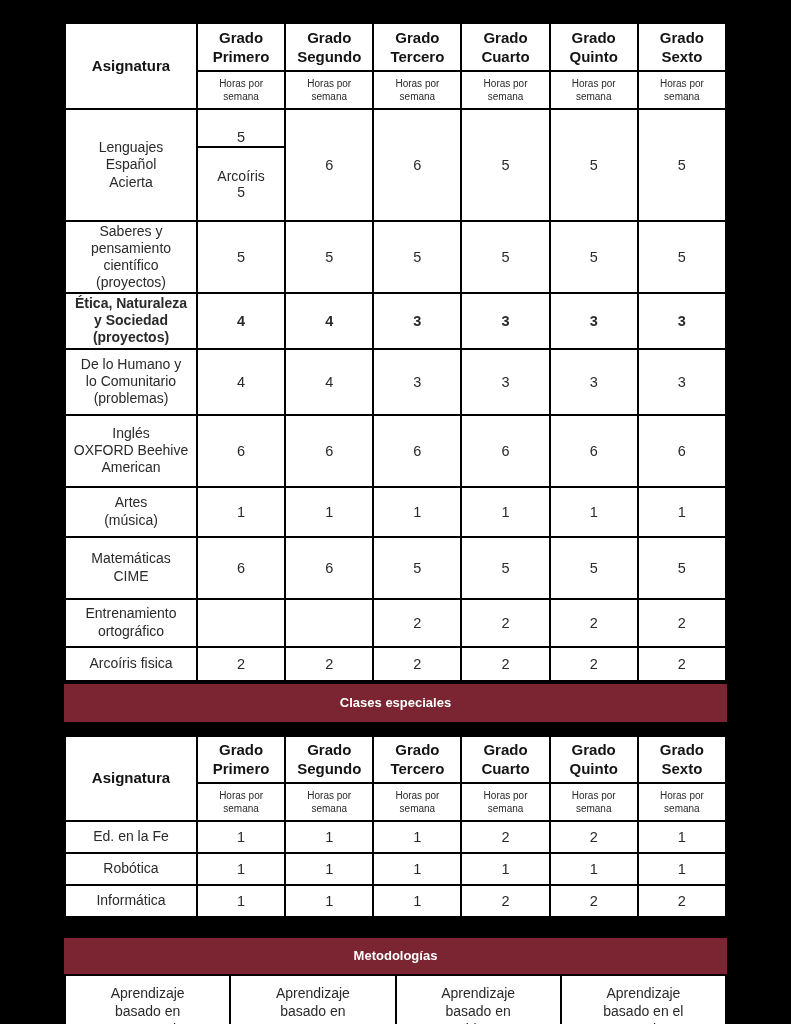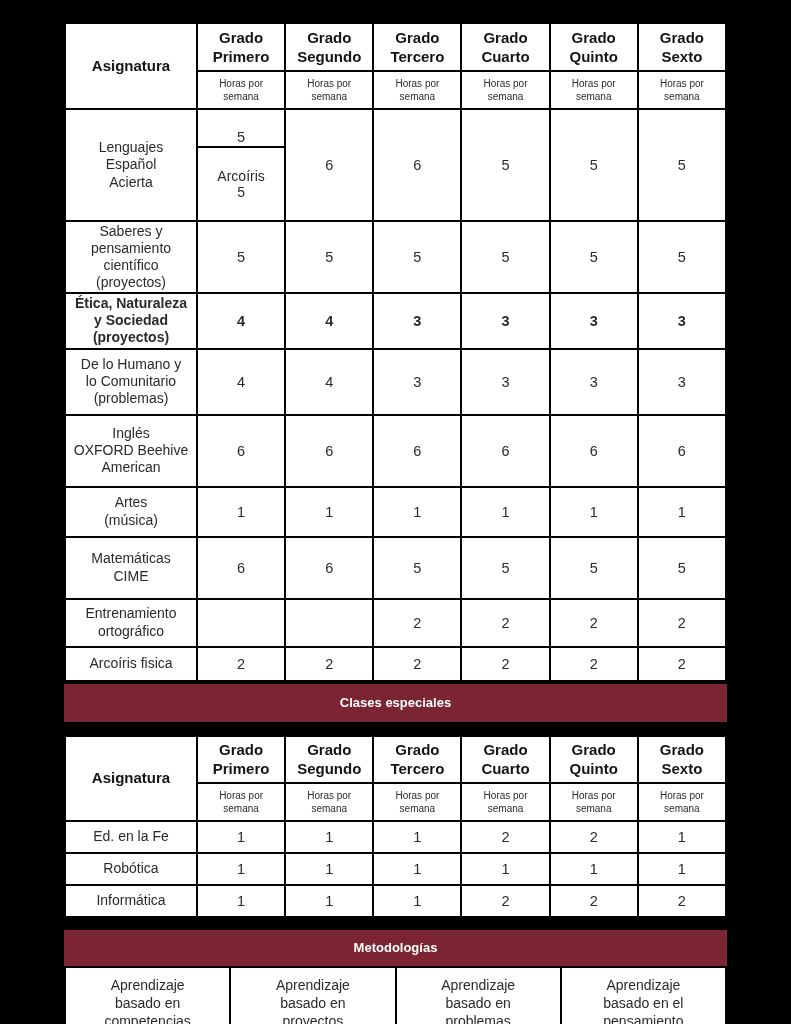--- a/index.html
+++ b/index.html
@@ -41,21 +41,21 @@
 
   td.split{padding:0;vertical-align:top;}
   .split-top{height:20px;border-bottom:2px solid var(--border);
              display:flex;align-items:center;justify-content:center;font-size:14.5px;}
   .split-bottom{height:36px;display:flex;align-items:center;justify-content:center;
                 font-size:14px;line-height:1.15;white-space:pre-line;text-align:center;}
 
   .banner{width:663px;background:var(--banner);color:var(--banner-text);
           font-weight:bold;font-size:13px;display:flex;align-items:center;justify-content:center;}
   .banner-1{height:38px;margin-top:2px;}
-  .banner-2{height:36px;margin-top:12px;}
+  .banner-2{height:36px;margin-top:20px;}
   .t2{margin-top:13px;}
   .methods{margin-top:0;}
   .methods td{height:75px;font-size:14px;line-height:1.28;}
 </style>
 </head>
 <body>
 
 <div class="page">
   <div class="content">
 

